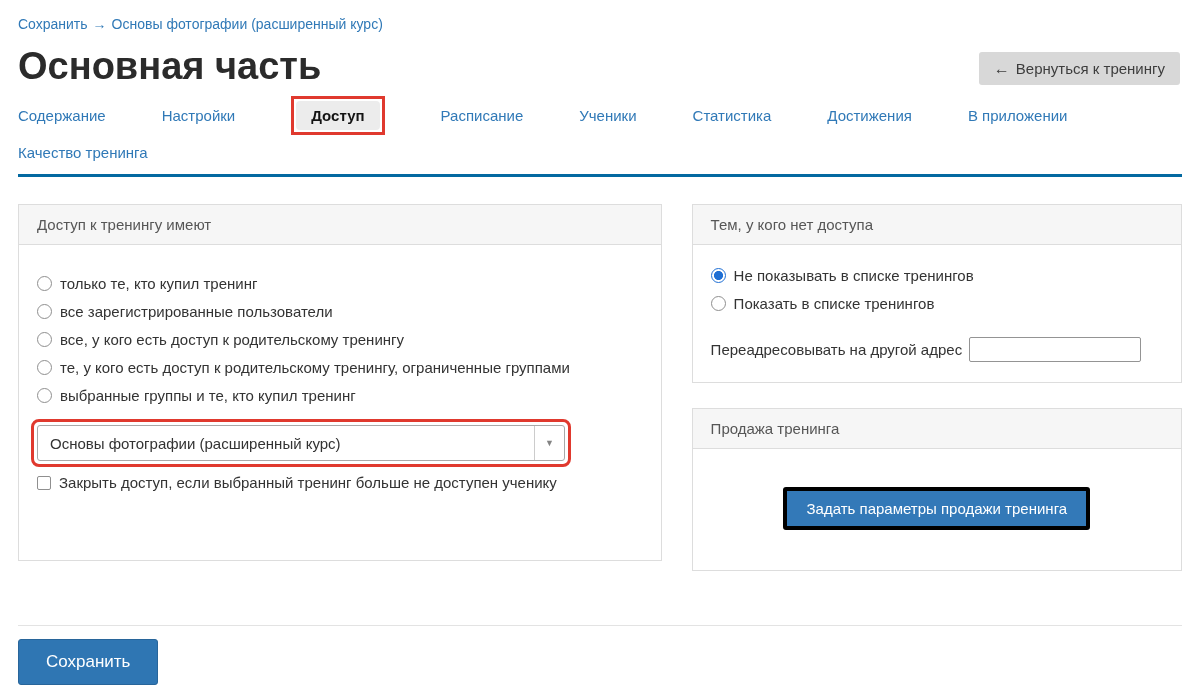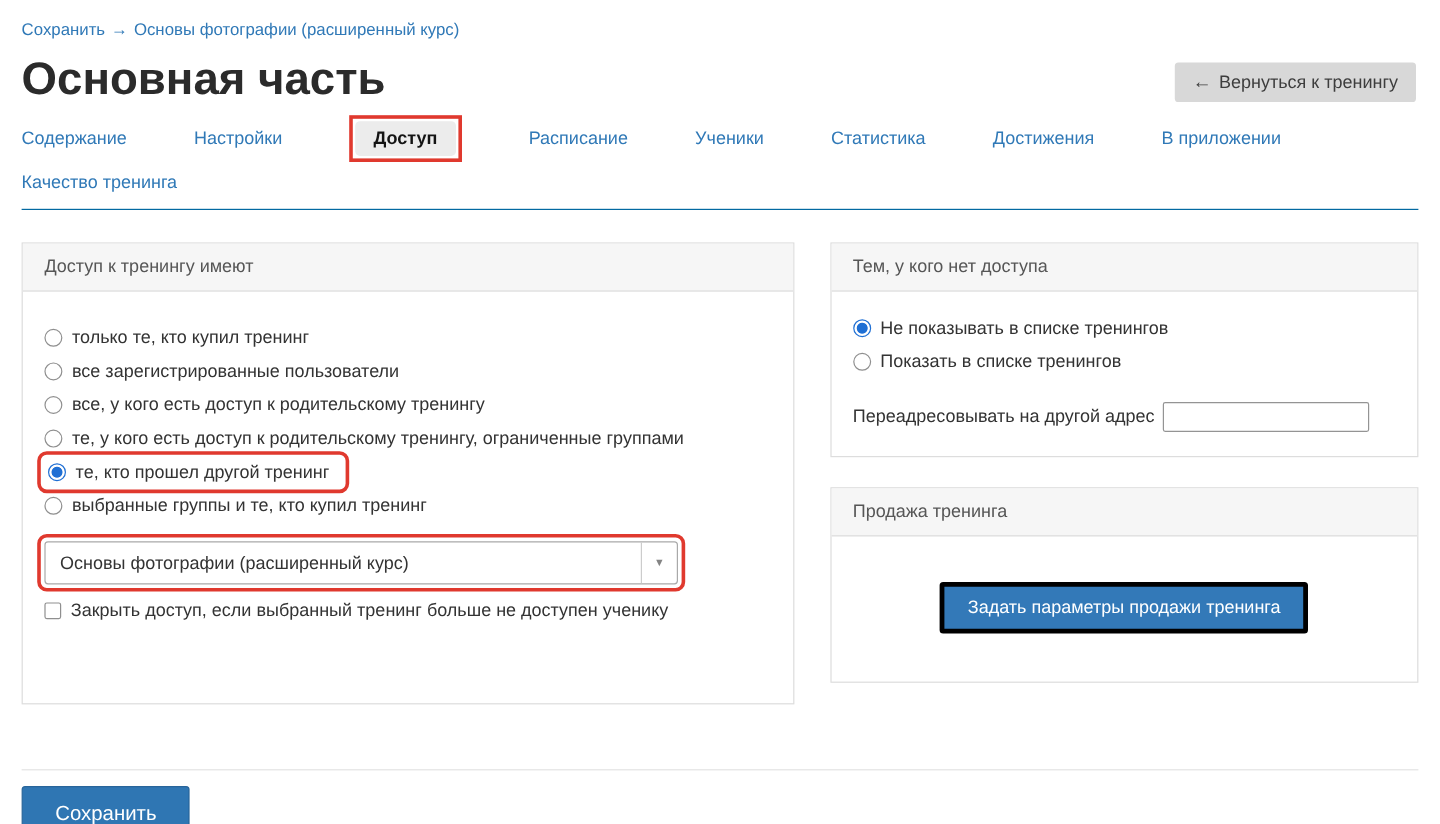--- a/index.html
+++ b/index.html
@@ -13,21 +13,21 @@
   .breadcrumb .sep { color:#3079b7; margin:0 5px; }
 
   
   .page-title { margin:13px 18px 0 18px; font-size:38px; font-weight:700; color:#2b2b2b; }
   .return-btn { position:absolute; top:52px; right:20px; background:#d8d8d8; color:#3d3d3d;
     font-size:15px; padding:8px 15px; border:none; border-radius:3px; cursor:pointer;
     display:flex; align-items:center; gap:6px; font-family:inherit; }
   .return-btn .arrow { font-weight:700; font-size:16px; line-height:1; }
 
   
-  .tabs { margin:8px 18px 8px 18px; border-bottom:1px solid #0369a1; padding-bottom:12px; }
+  .tabs { margin:8px 18px 8px 18px; border-bottom:3px solid #0369a1; padding-bottom:12px; }
   .tabs-row1 { display:flex; align-items:center; gap:56px; min-height:38px; }
   .tabs a { color:#3079b7; text-decoration:none; font-size:15px; cursor:pointer; white-space:nowrap; }
   .tab-hl { border:3px solid #e0392e; border-radius:0; padding:2px; display:inline-block; }
   .tab-active { display:inline-block; background:#ececec; color:#141414; font-weight:700;
     font-size:15px; padding:6px 15px; border-radius:4px; cursor:pointer; }
   .tabs-row2 { margin-top:9px; }
 
   
   .content { display:flex; gap:30px; margin:27px 18px 0 18px; align-items:flex-start; }
   .col-left { width:668px; }
@@ -126,26 +126,20 @@
           </div>
           <div class="option-row">
             <span class="radio"></span>
             <label>все, у кого есть доступ к родительскому тренингу</label>
           </div>
           <div class="option-row">
             <span class="radio"></span>
             <label>те, у кого есть доступ к родительскому тренингу, ограниченные группами</label>
           </div>
           <div class="option-row">
-            <span class="hl-inline">
-              <span class="radio checked"></span>
-              <label>те, кто прошел другой тренинг</label>
-            </span>
-          </div>
-          <div class="option-row">
             <span class="radio"></span>
             <label>выбранные группы и те, кто купил тренинг</label>
           </div>
 
           <div class="select-hl">
             <div class="select">
               <span>Основы фотографии (расширенный курс)</span>
               <span class="select-arrow">▼</span>
             </div>
           </div>

